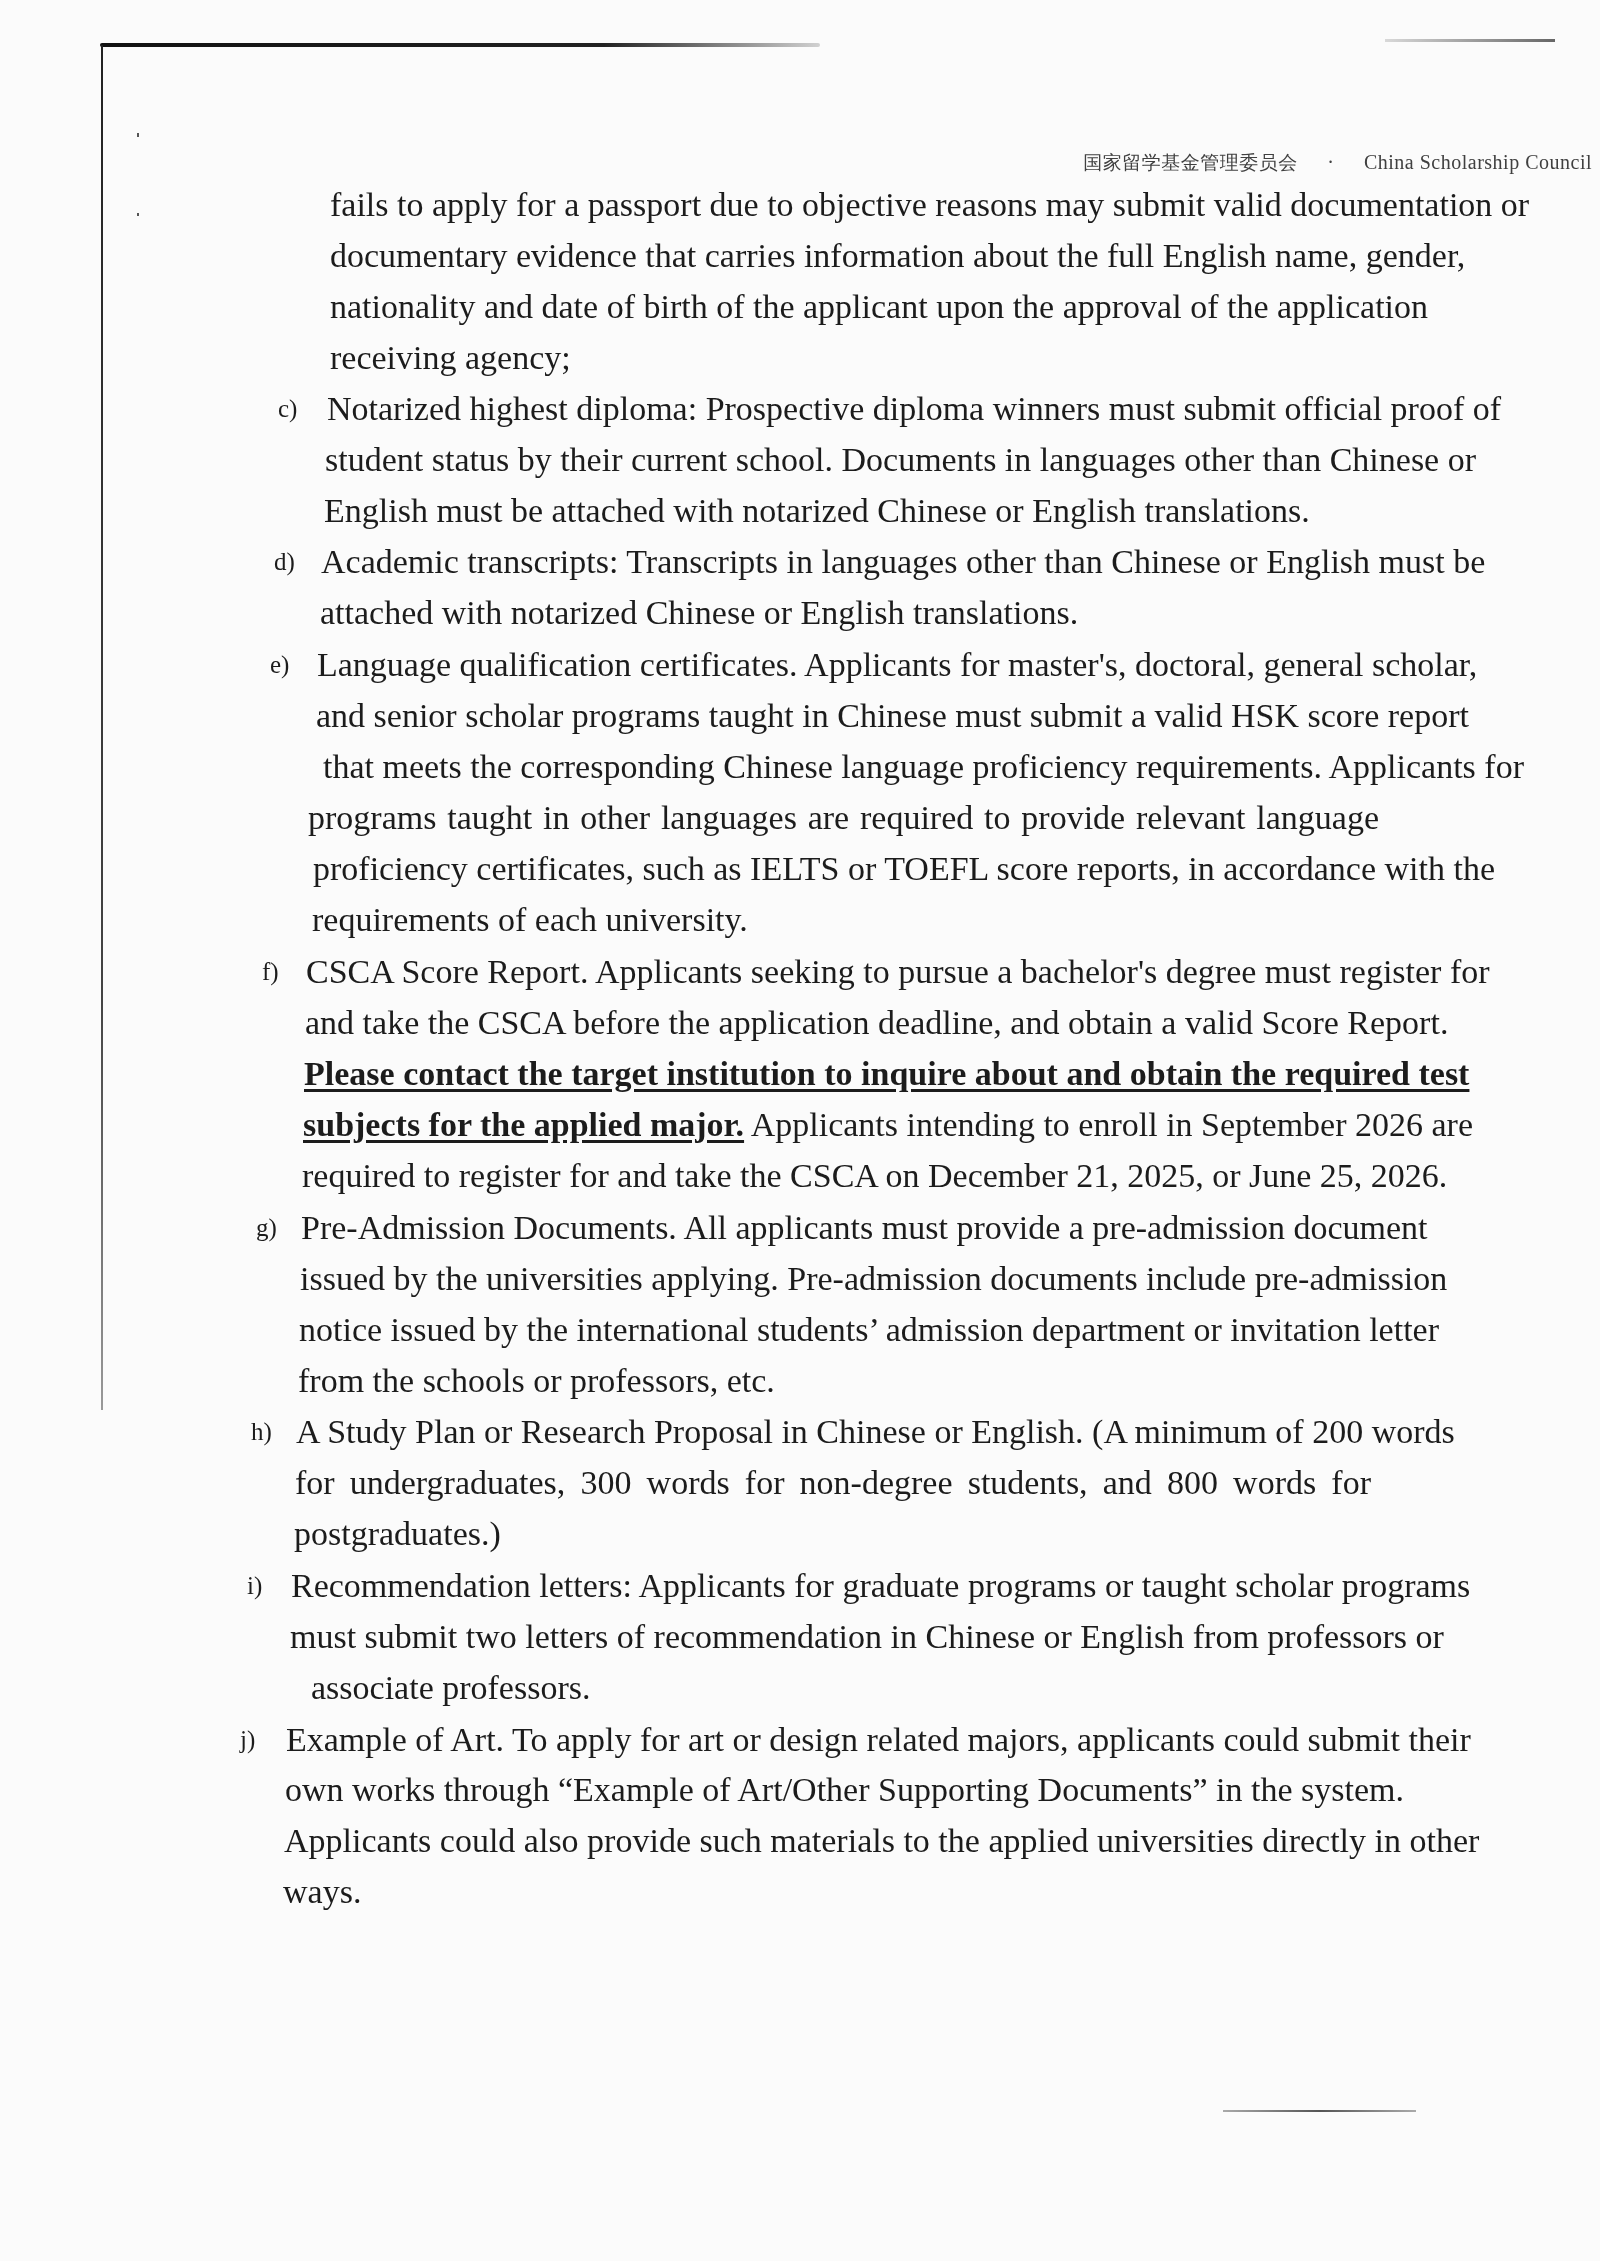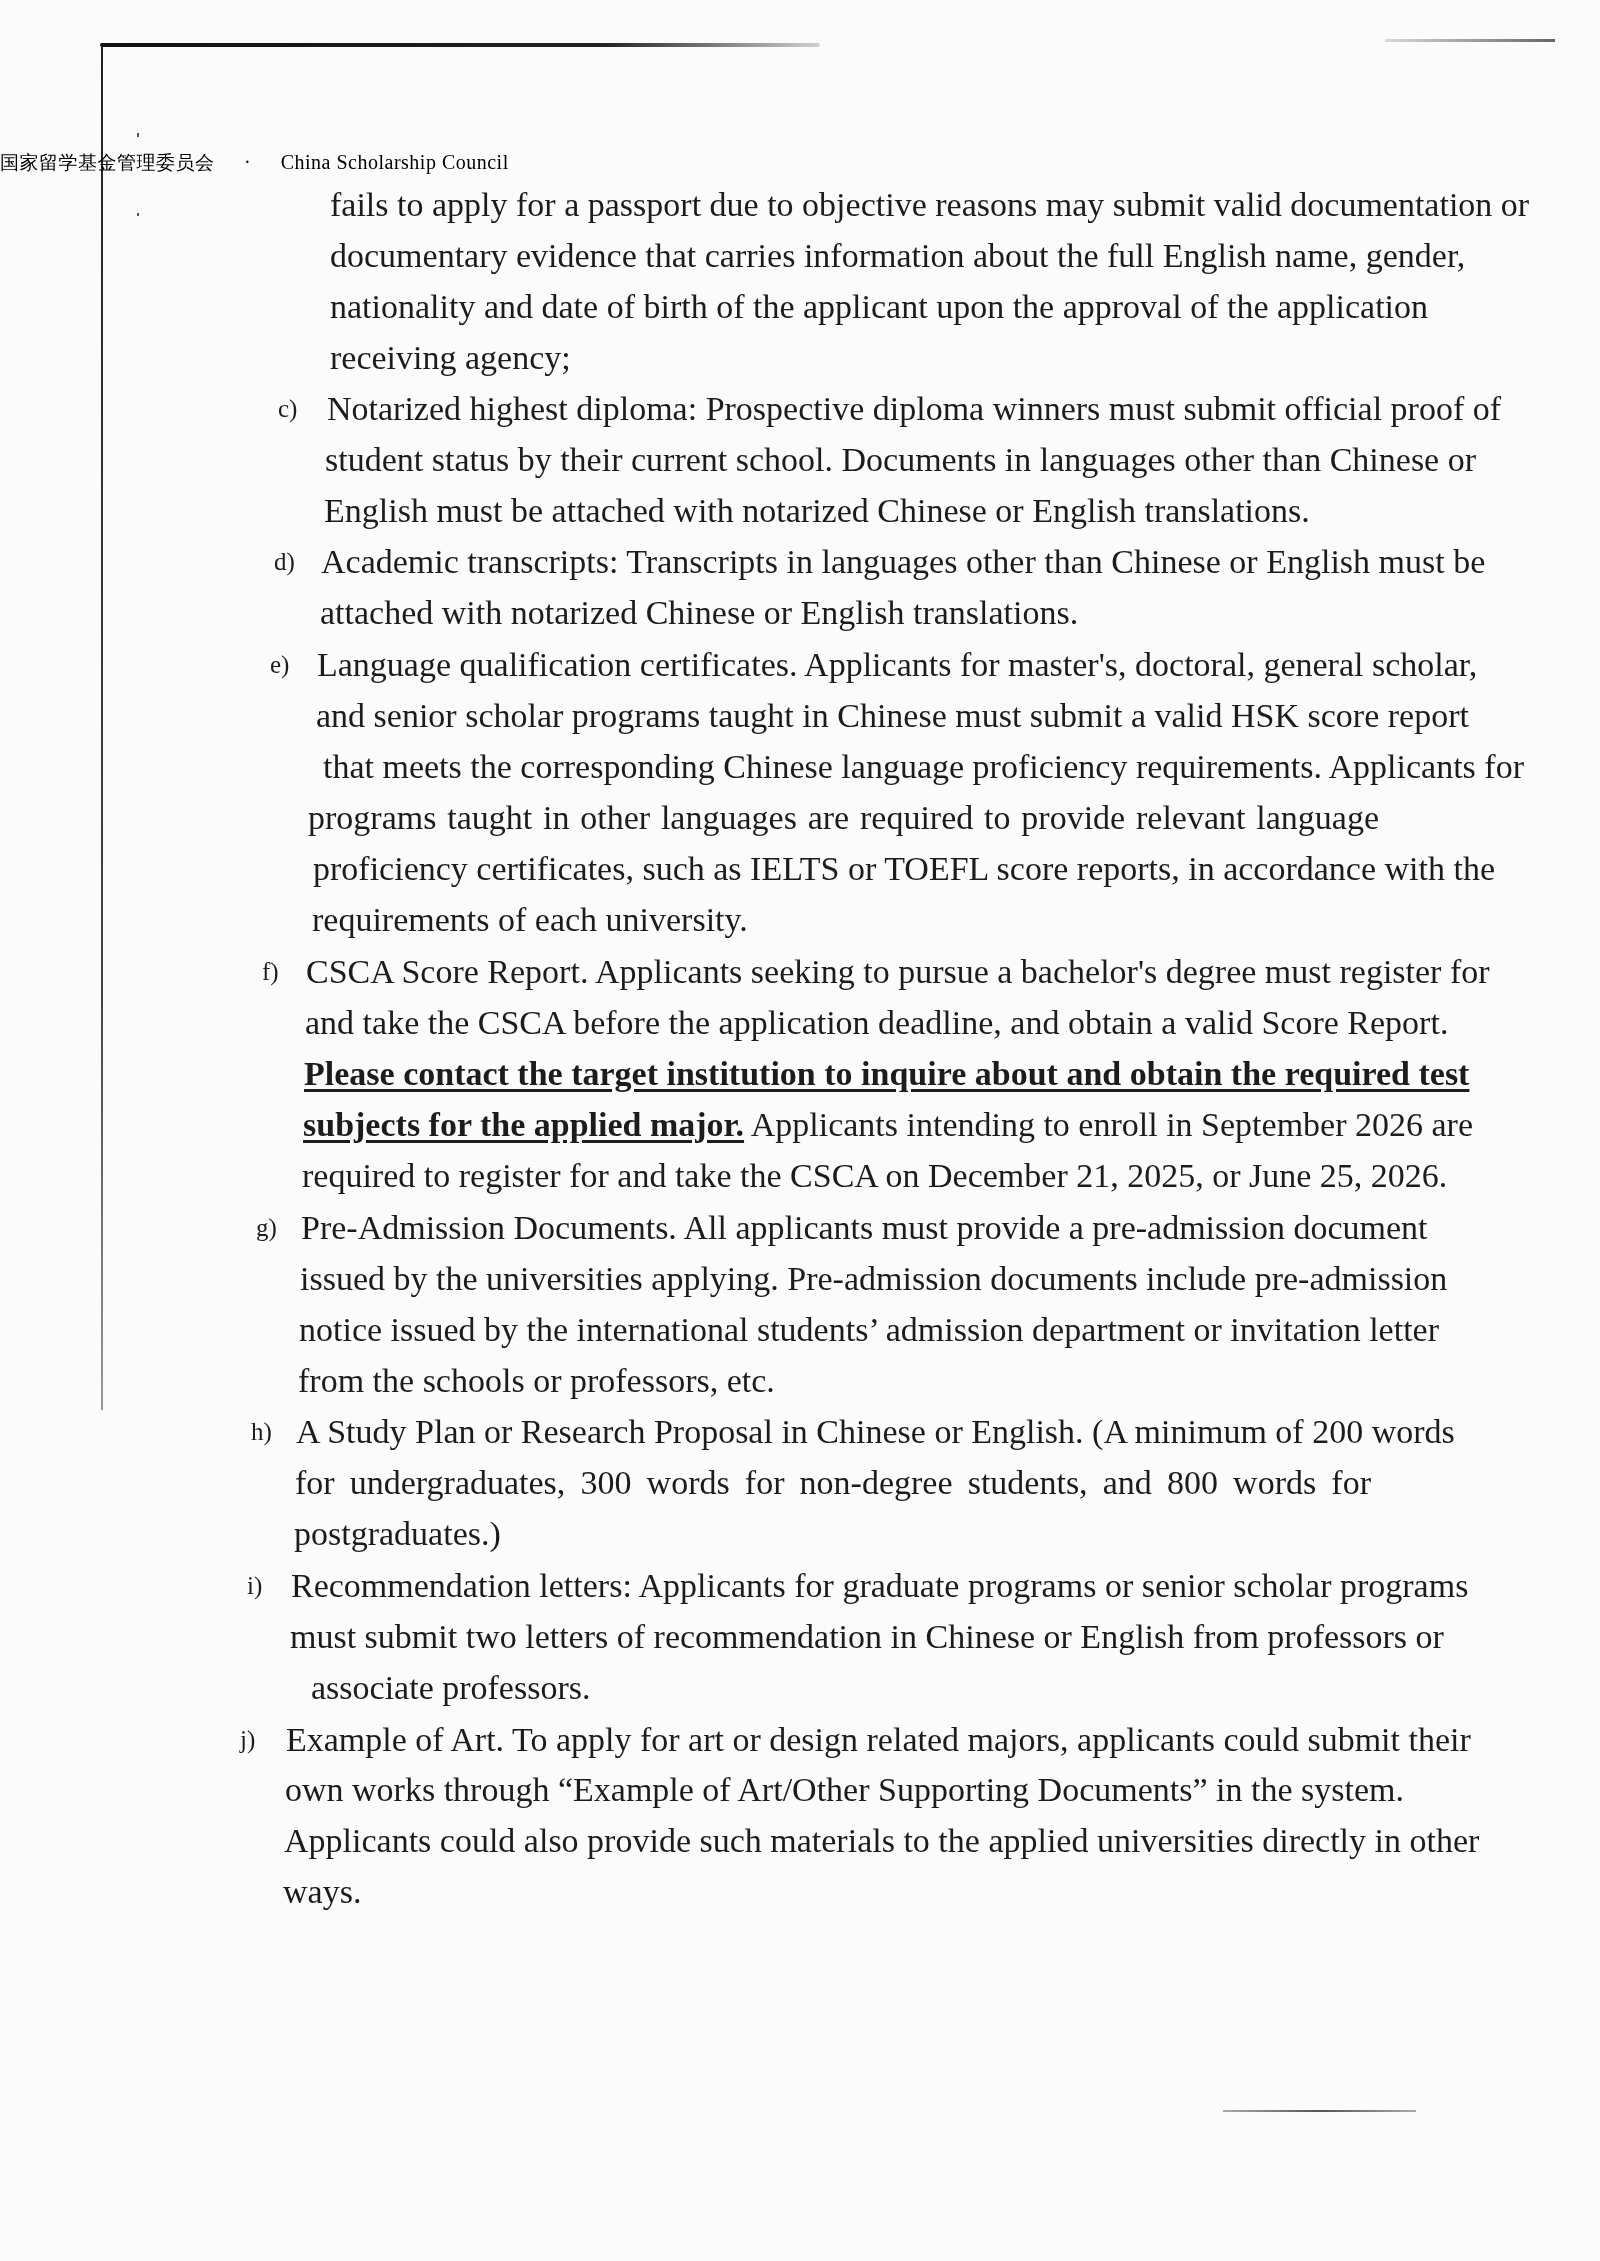--- a/index.html
+++ b/index.html
@@ -12,22 +12,22 @@
   .top-rule { position: absolute; left: 100px; top: 43px; width: 720px; height: 4px;
     background: linear-gradient(90deg, #111 0%, #222 70%, rgba(40,40,40,0.2) 100%); border-radius: 2px; }
   .top-rule-right { position: absolute; left: 1385px; top: 39px; width: 170px; height: 3px;
     background: linear-gradient(90deg, rgba(80,80,80,0.2), #666); }
   .left-rule { position: absolute; left: 101px; top: 45px; width: 2px; height: 1365px;
     background: linear-gradient(180deg, #222 0%, #444 70%, #999 100%); }
   .speck { position: absolute; width: 2px; height: 4px; background: #555; }
   .bottom-rule { position: absolute; left: 1223px; top: 2110px; width: 193px; height: 2px;
     background: linear-gradient(90deg, #aaa, #555 50%, #aaa); }
 
-  .header { position: absolute; top: 150px; left: 0; width: 1592px; text-align: left;
-    font-size: 20px; color: #000000; letter-spacing: 0.5px; }
+  .header { position: absolute; top: 150px; left: 0; width: 1592px; text-align: right;
+    font-size: 20px; color: #404040; letter-spacing: 0.5px; }
   .header .cn { font-family: "DejaVu Sans", sans-serif; font-size: 19px; }
   .header .dot { margin: 0 24px; }
 
   .body-text { position: absolute; top: 180px; left: 0; width: 1600px; }
   .line { position: absolute; font-size: 34px; line-height: 30px; white-space: nowrap;
     text-align: justify; text-align-last: justify; }
   .line.last { text-align-last: left; }
   .marker { position: absolute; font-size: 25px; line-height: 30px; }
   .ul-bold { font-weight: bold; text-decoration: underline; text-underline-offset: 4px; }
 </style>
@@ -98,21 +98,21 @@
 
   <div>
     <div class="marker" style="top:1237px;left:251px;">h)</div>
     <div class="line" style="top:1237px;left:296px;width:1076px;">A Study Plan or Research Proposal in Chinese or English. (A minimum of 200 words</div>
     <div class="line" style="top:1288px;left:295px;width:1076px;">for undergraduates, 300 words for non-degree students, and 800 words for</div>
     <div class="line last" style="top:1339px;left:294px;width:1076px;">postgraduates.)</div>
   </div>
 
   <div>
     <div class="marker" style="top:1391px;left:247px;">i)</div>
-    <div class="line" style="top:1391px;left:291px;width:1078px;">Recommendation letters: Applicants for graduate programs or senior scholar programs</div>
+    <div class="line" style="top:1391px;left:291px;width:1078px;">Recommendation letters: Applicants for graduate programs or taught scholar programs</div>
     <div class="line" style="top:1442px;left:290px;width:1078px;">must submit two letters of recommendation in Chinese or English from professors or</div>
     <div class="line last" style="top:1493px;left:289px;width:1078px;margin-left:22px;">associate professors.</div>
   </div>
 
   <div>
     <div class="marker" style="top:1545px;left:240px;">j)</div>
     <div class="line" style="top:1545px;left:286px;width:1080px;">Example of Art. To apply for art or design related majors, applicants could submit their</div>
     <div class="line" style="top:1595px;left:285px;width:1080px;">own works through “Example of Art/Other Supporting Documents” in the system.</div>
     <div class="line" style="top:1646px;left:284px;width:1080px;">Applicants could also provide such materials to the applied universities directly in other</div>
     <div class="line last" style="top:1697px;left:283px;width:1080px;">ways.</div>

